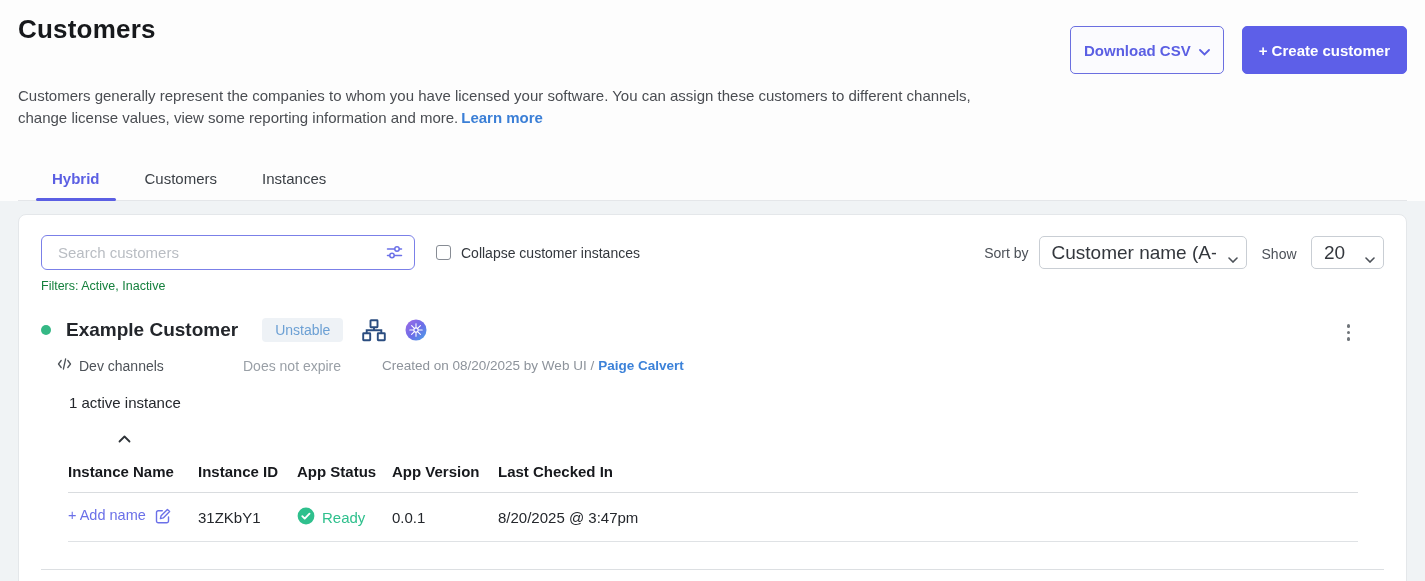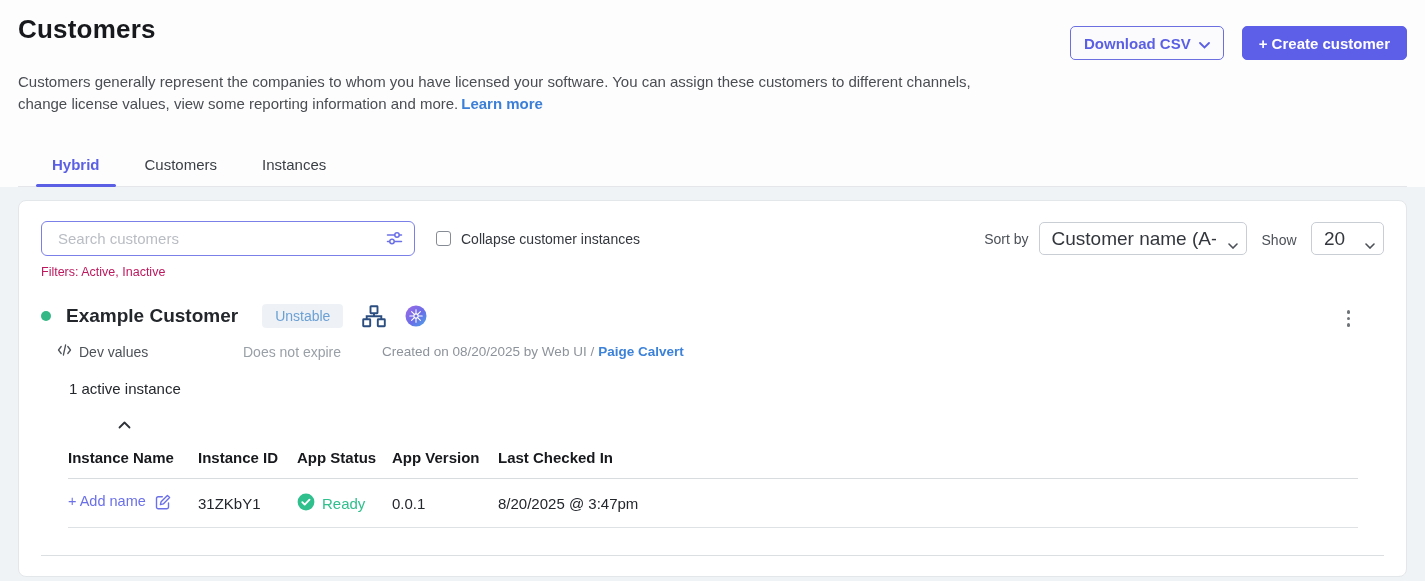--- a/index.html
+++ b/index.html
@@ -7,21 +7,21 @@
   body {
     font-family:"Liberation Sans","DejaVu Sans",sans-serif;
     background:#ffffff; color:#24272c;
     display:flex; flex-direction:column; overflow:hidden;
   }
   
   .page-header { padding:14px 18px 0 18px; background:#fdfdfd; }
   .header-top { display:flex; align-items:flex-start; justify-content:space-between; }
   h1.page-title { font-size:26px; font-weight:700; color:#17191c; letter-spacing:.2px; }
   .header-actions { display:flex; gap:18px; margin-top:12px; }
-  .btn { font-size:15px; font-weight:700; border-radius:5px; height:34px; display:inline-flex; align-items:center; cursor:pointer; }
+  .btn { font-size:15px; font-weight:700; border-radius:5px; height:48px; display:inline-flex; align-items:center; cursor:pointer; }
   .btn-outline { background:#fbfbfe; border:1px solid #6b6fe0; color:#5b5fe3; padding:0 13px; gap:8px; }
   .btn-primary { background:#5d5fe8; border:1px solid #5d5fe8; color:#ffffff; padding:0 16px; }
   .page-desc { margin-top:11px; font-size:15px; line-height:22px; color:#4a4d52; max-width:965px; }
   .page-desc a { color:#3b7fd6; text-decoration:none; font-weight:700; margin-left:3px; }
   
   .tabs { display:flex; margin-top:31px; border-bottom:1px solid #e4e6e9; padding-left:0; }
   .tab { font-size:15px; color:#3a3f45; padding:10px 16px 13px 16px; cursor:pointer; position:relative; }
   .tab.first { margin-left:18px; }
   .tab + .tab { margin-left:13px; }
   .tab.active { color:#5b5fe3; font-weight:700; }
@@ -39,21 +39,21 @@
   .checkbox { appearance:none; -webkit-appearance:none; width:15px; height:15px; border:1.4px solid #878c94; border-radius:3px; background:#fff; cursor:pointer; }
   .collapse-label { font-size:14px; color:#33373d; }
   .toolbar-spacer { flex:1; }
   .sort-label, .show-label { font-size:14px; color:#4c5158; margin-right:10px; }
   .select-wrap { position:relative; display:inline-flex; }
   select { appearance:none; -webkit-appearance:none; height:33px; border:1px solid #c9ced4; border-radius:5px; background:#fff; font-size:19px; color:#33373d; font-family:inherit; padding:0 30px 0 12px; outline:none; cursor:pointer; }
   .select-sort select { width:208px; }
   .select-show select { width:73px; padding-right:24px; }
   .select-chevron { position:absolute; right:9px; top:13px; pointer-events:none; }
   .show-wrap { margin-left:15px; }
-  .filters-note { margin-top:9px; font-size:12.5px; color:#be185d; }
+  .filters-note { margin-top:9px; font-size:12.5px; color:#15803d; }
   
   .customer-head { display:flex; align-items:center; margin-top:25px; position:relative; }
   .status-dot { width:10px; height:10px; border-radius:50%; background:#35b885; margin-right:15px; }
   .customer-name { font-size:19px; font-weight:700; color:#23262b; }
   .channel-badge { margin-left:24px; background:#eef2f6; color:#6ca0d4; font-size:14px; padding:4px 13px; border-radius:4px; }
   .head-icon { margin-left:19px; display:inline-flex; }
   .kebab { position:absolute; right:30px; top:2px; cursor:pointer; display:flex; flex-direction:column; gap:3px; padding:4px; }
   .kebab i { width:3.5px; height:3.5px; border-radius:50%; background:#6f7479; }
   .license-row { display:flex; align-items:center; margin-top:15px; padding-left:16px; font-size:14px; }
   .license-type { display:inline-flex; align-items:center; gap:7px; color:#4d5258; width:186px; }
@@ -196,21 +196,21 @@
       <span class="license-type">
         <span>
           <svg width="15" height="14" viewBox="0 0 15 14">
             <g fill="none" stroke="#4d5258" stroke-width="1.3" stroke-linecap="round" stroke-linejoin="round">
               <path d="M4.2 3.5L1.5 7l2.7 3.5"></path>
               <path d="M10.8 3.5L13.5 7l-2.7 3.5"></path>
               <path d="M8.6 2L6.4 12"></path>
             </g>
           </svg>
         </span>
-        <span>Dev values</span>
+        <span>Dev channels</span>
       </span>
       <span class="license-expiry">Does not expire</span>
       <span class="created-text">Created on 08/20/2025 by Web UI /</span>
       <a href="#" class="created-by">Paige Calvert</a>
     </div>
 
     <div class="instances-summary">
       <span>1 active instance</span>
       <span>
         <svg width="13" height="8" viewBox="0 0 13 8">

